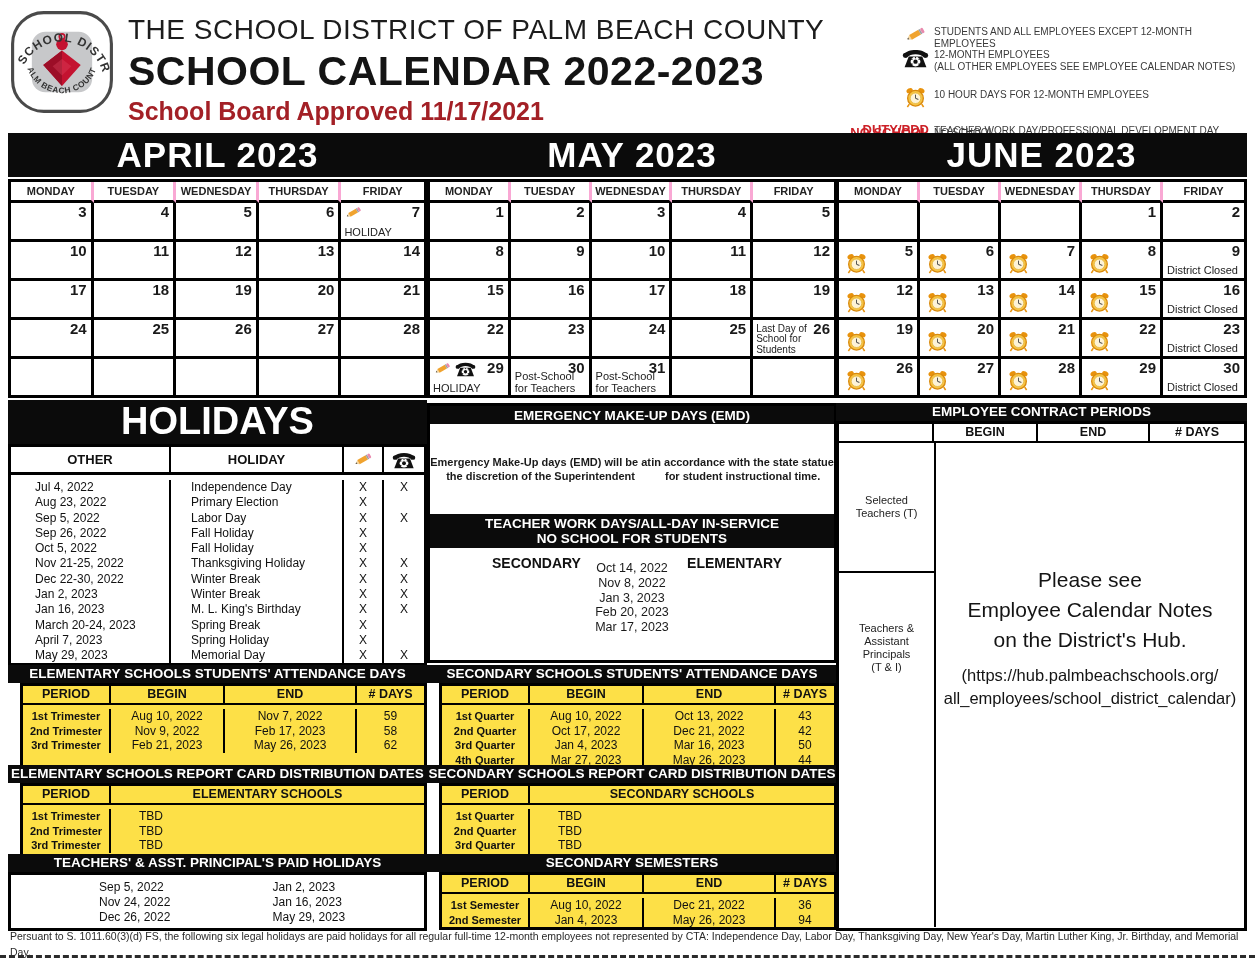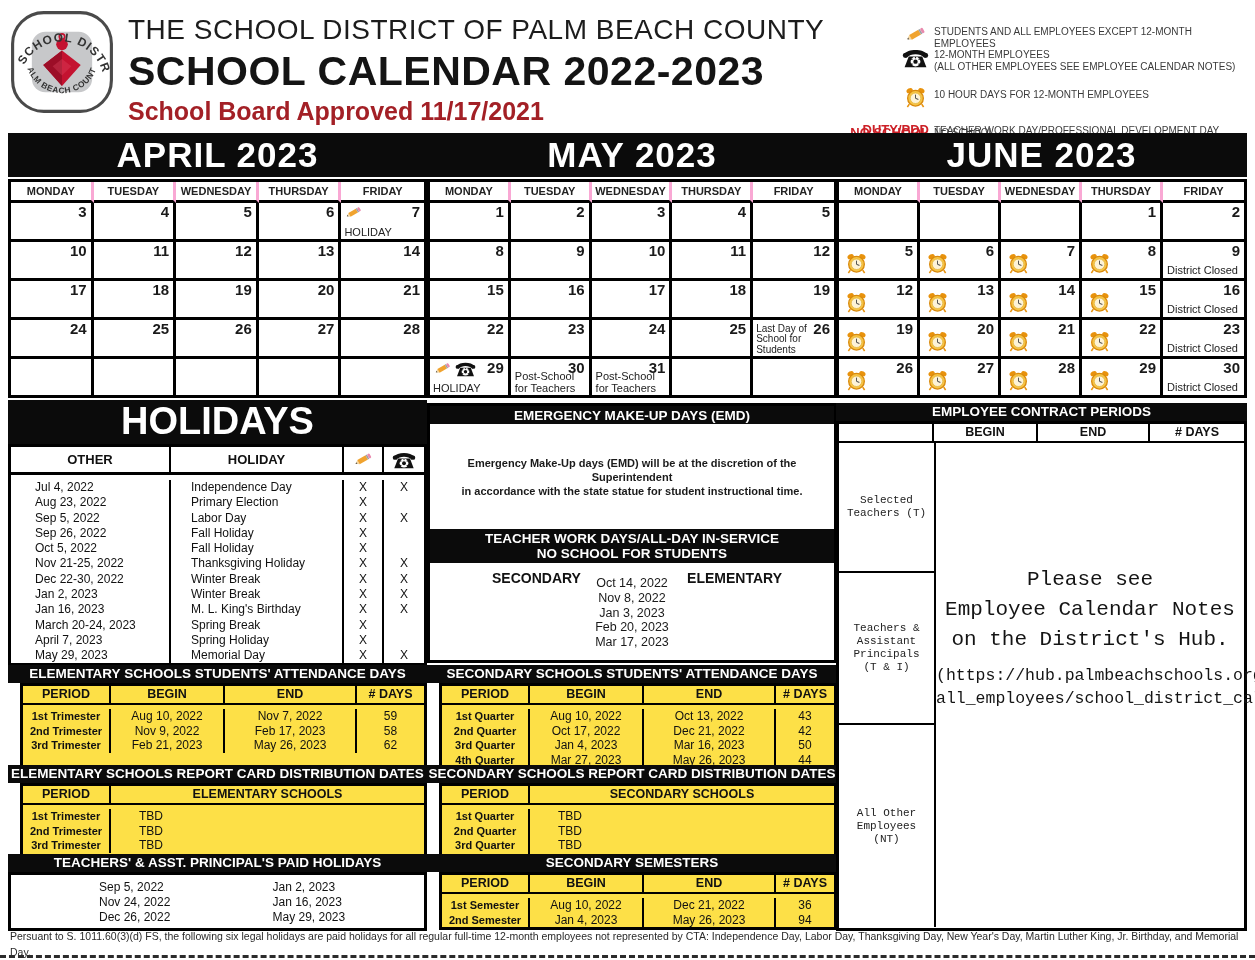--- a/index.html
+++ b/index.html
@@ -68,32 +68,32 @@
   .tbl-cell.period{font-weight:bold;font-size:11px;}
   .tbl-cell.leftpad{text-align:left;padding-left:28px;}
   
   .paid-body{position:absolute;left:0;right:0;border:3px solid #000;background:#fff;display:grid;grid-template-columns:1fr 1fr;padding:5px 0 4px;}
   .paid-col{font-size:12px;line-height:15px;}
   .paid-col.c1{padding-left:88px;}
   .paid-col.c2{padding-left:55px;}
   
   .mid-box{position:absolute;left:0;right:0;border:3px solid #000;background:#fff;}
   .mid-bar{background:#0b0b0b;color:#fff;font-weight:bold;display:flex;flex-direction:column;align-items:center;justify-content:center;text-align:center;}
-  .emd-text{height:105px;display:flex;flex-direction:column;align-items:center;justify-content:center;font-size:11px;font-weight:bold;line-height:14px;text-align:center;color:#1a1a1a;}
+  .emd-text{height:90px;display:flex;flex-direction:row;align-items:center;justify-content:center;font-size:11px;font-weight:bold;line-height:14px;text-align:center;color:#1a1a1a;}
   .twd-area{position:relative;height:118px;}
   .twd-label{position:absolute;top:7px;font-weight:bold;font-size:14px;}
   .twd-label.l{left:62px;}
   .twd-label.r{right:52px;}
   .twd-dates{padding-top:13px;text-align:center;font-size:12.5px;line-height:14.8px;color:#1a1a1a;}
   
   .ecp-table{position:absolute;left:0;right:0;border:3px solid #000;background:#fff;}
   .ecp-hrow{display:grid;grid-template-columns:95px 104px 112px 1fr;border-bottom:2px solid #000;}
   .ecp-hcell{font-weight:bold;font-size:12.5px;text-align:center;padding:1px 0 2px;border-right:2px solid #000;}
   .ecp-hcell:last-child{border-right:none;}
-  .ecp-body{position:relative;height:484px;font-family:Liberation Mono, monospace;}
+  .ecp-body{position:relative;height:484px;}
   .ecp-labels{position:absolute;left:0;top:0;bottom:0;width:95px;border-right:2px solid #000;display:flex;flex-direction:column;}
   .ecp-label{display:flex;flex-direction:column;align-items:center;justify-content:center;font-size:11px;line-height:13px;text-align:center;border-bottom:2px solid #000;color:#222;}
   .ecp-label:last-child{border-bottom:none;flex:1;}
   .ecp-note{position:absolute;left:97px;right:0;top:122px;text-align:center;color:#141414;}
   .ecp-note .big{font-size:21px;line-height:30px;}
   .ecp-note .small{font-size:16.5px;line-height:23px;}
   .ecp-note .gap{height:9px;}
   
   .footer{position:absolute;left:10px;right:8px;top:929px;font-size:10.5px;line-height:15.5px;color:#2a2a2a;}
   .cutline{position:absolute;left:0;right:0;top:955px;border-top:3px dashed #2b2b2b;}
@@ -1068,25 +1068,20 @@
           <div class="ecp-labels">
             <div class="ecp-label" style="height: 128px; flex: 0 0 auto;">
               <div>Selected</div>
               <div>Teachers (T)</div>
             </div>
             <div class="ecp-label" style="height: 150px; flex: 0 0 auto;">
               <div>Teachers &amp;</div>
               <div>Assistant Principals</div>
               <div>(T &amp; I)</div>
             </div>
-            <div class="ecp-label">
-              <div>All Other</div>
-              <div>Employees</div>
-              <div>(NT)</div>
-            </div>
           </div>
           <div class="ecp-note">
             <div class="big">Please see</div>
             <div class="big">Employee Calendar Notes</div>
             <div class="big">on the District's Hub.</div>
             <div class="gap"></div>
             <div class="small">(https://hub.palmbeachschools.org/</div>
             <div class="small">all_employees/school_district_calendar)</div>
           </div>
         </div>

